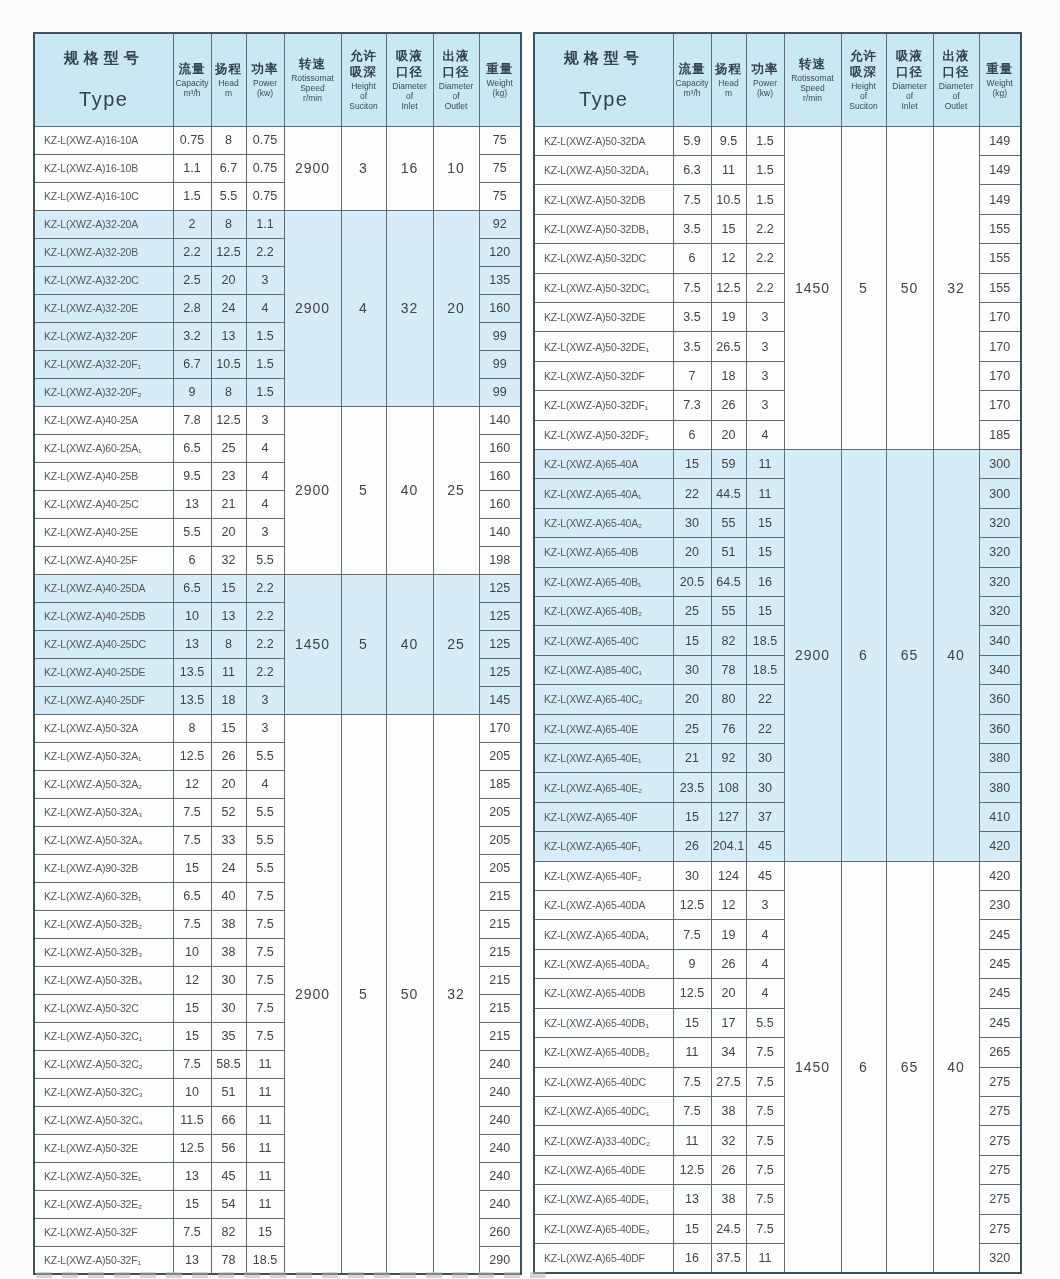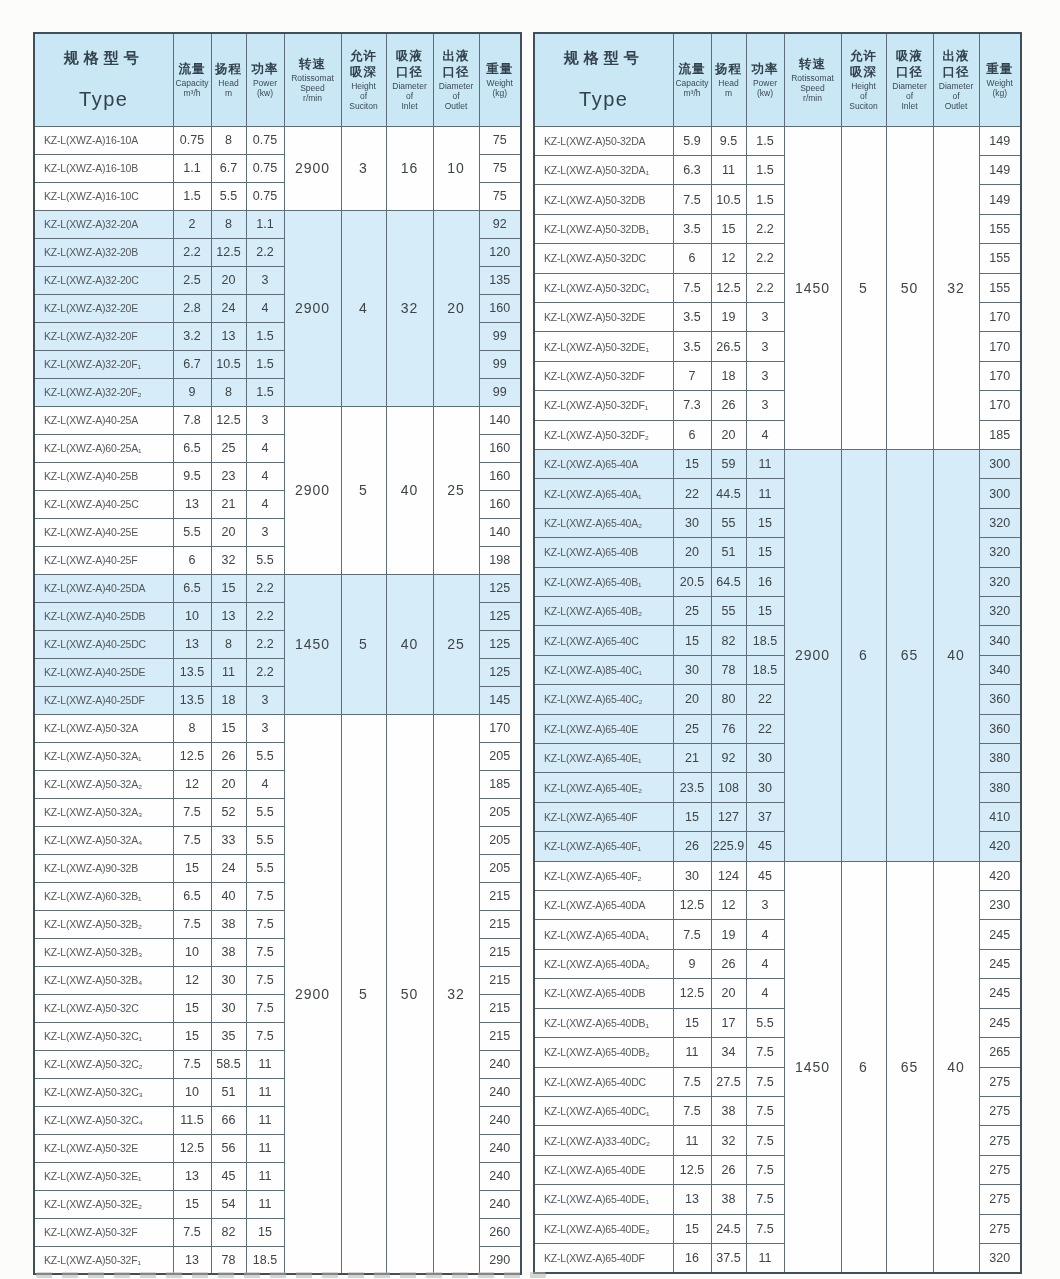--- a/index.html
+++ b/index.html
@@ -665,21 +665,21 @@
         <tr>
           <td class="type-cell band">KZ-L(XWZ-A)65-40F</td>
           <td class="num-cell band">15</td>
           <td class="num-cell band">127</td>
           <td class="num-cell band">37</td>
           <td class="weight-cell band">410</td>
         </tr>
         <tr>
           <td class="type-cell band">KZ-L(XWZ-A)65-40F₁</td>
           <td class="num-cell band">26</td>
-          <td class="num-cell band">225.9</td>
+          <td class="num-cell band">204.1</td>
           <td class="num-cell band">45</td>
           <td class="weight-cell band">420</td>
         </tr>
         <tr>
           <td class="type-cell">KZ-L(XWZ-A)65-40F₂</td>
           <td class="num-cell">30</td>
           <td class="num-cell">124</td>
           <td class="num-cell">45</td>
           <td class="merge-cell" rowspan="14">1450</td>
           <td class="merge-cell" rowspan="14">6</td>

